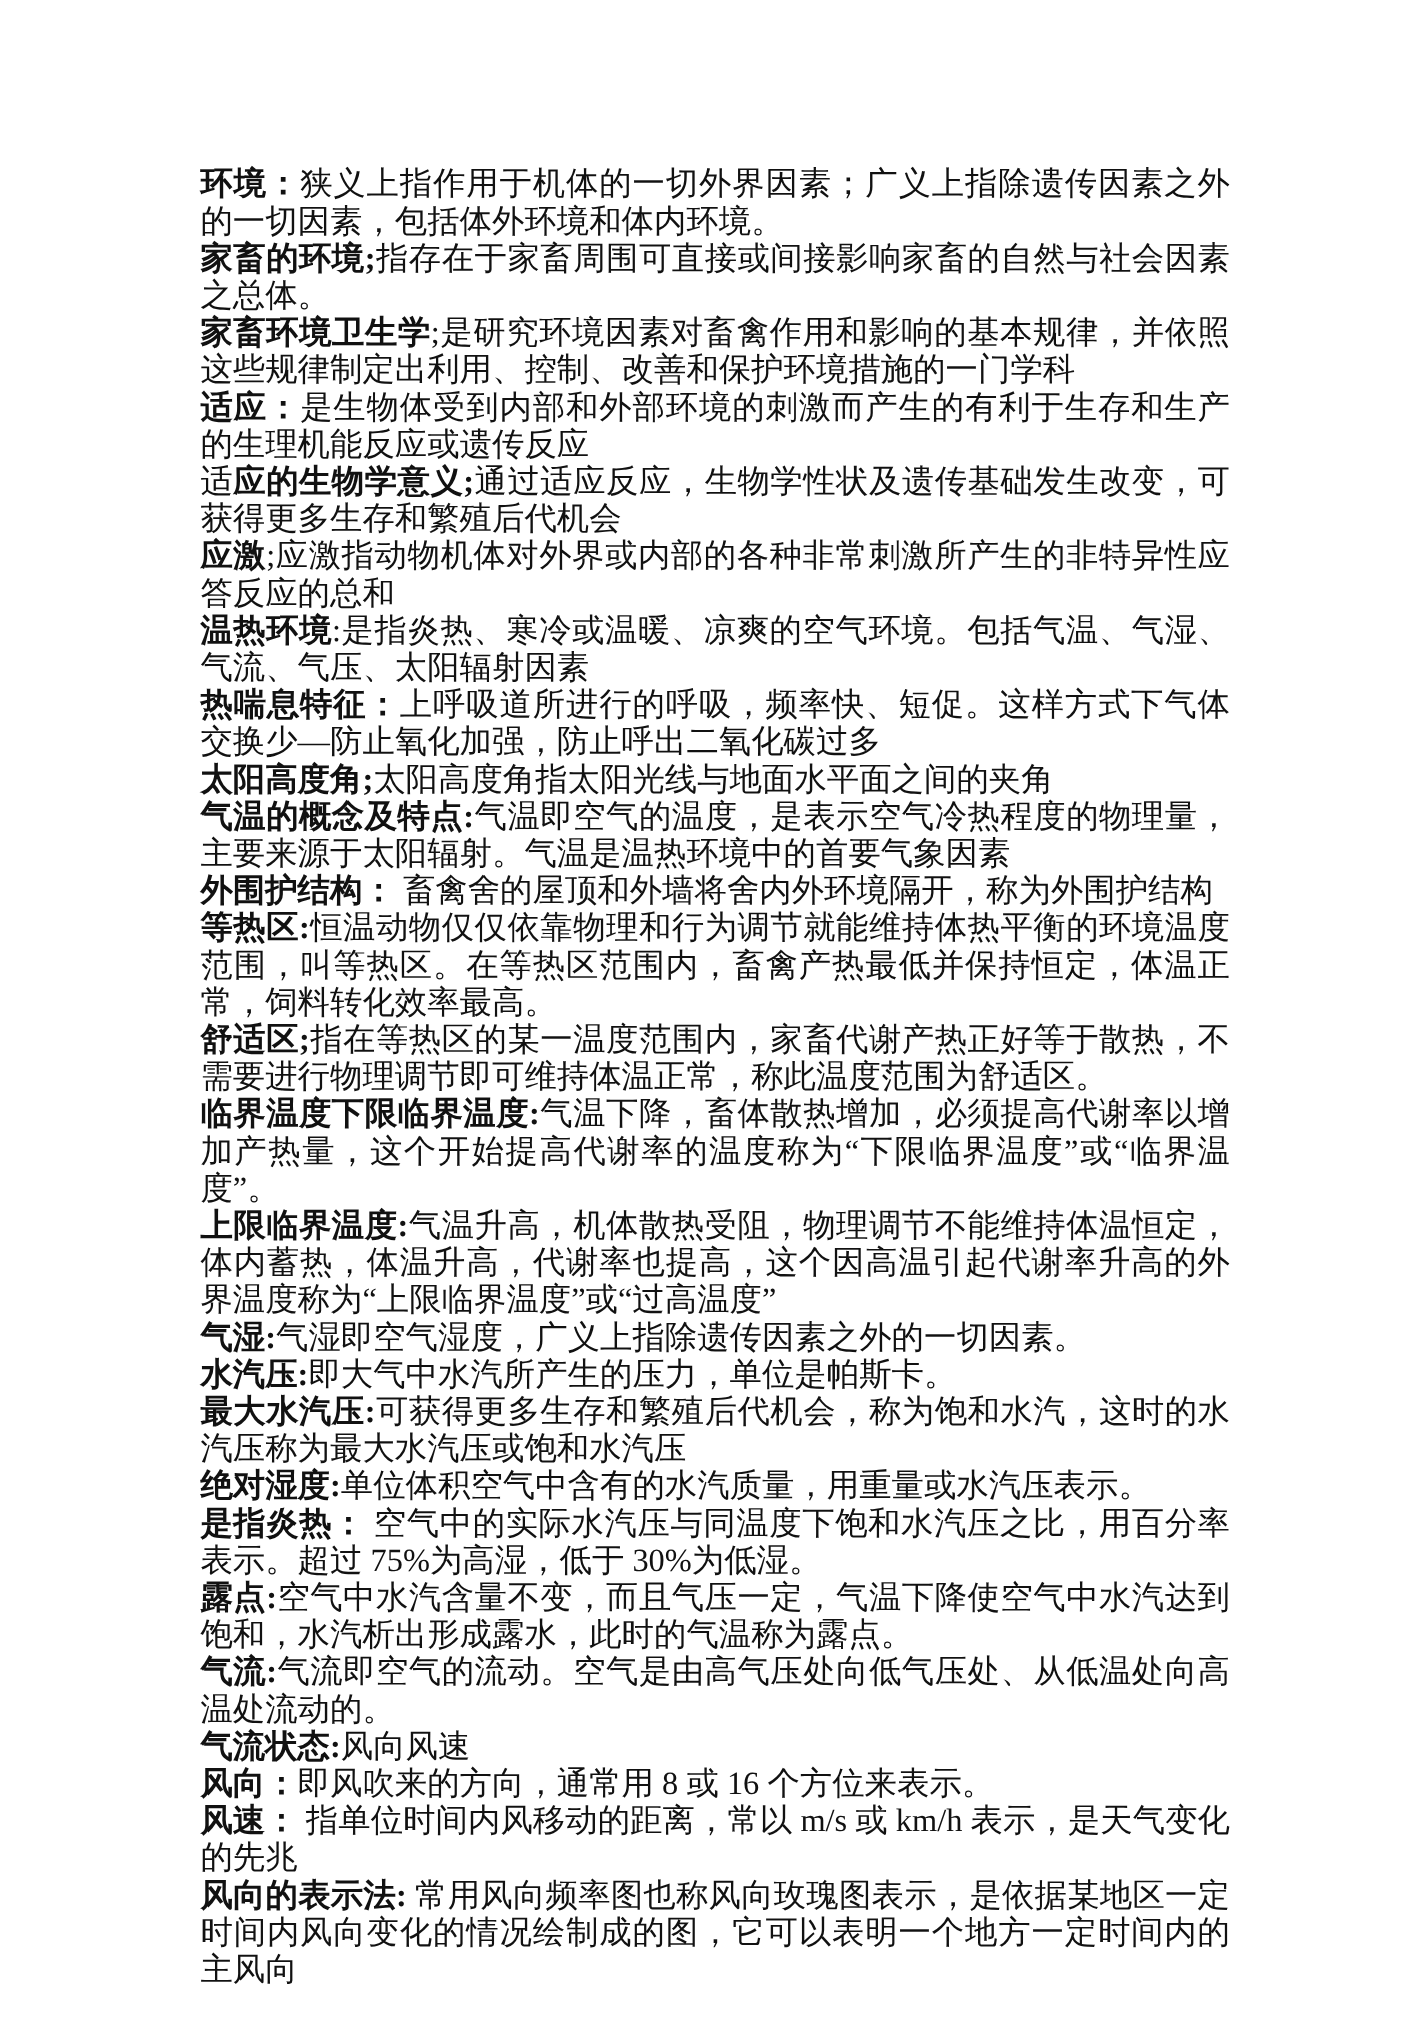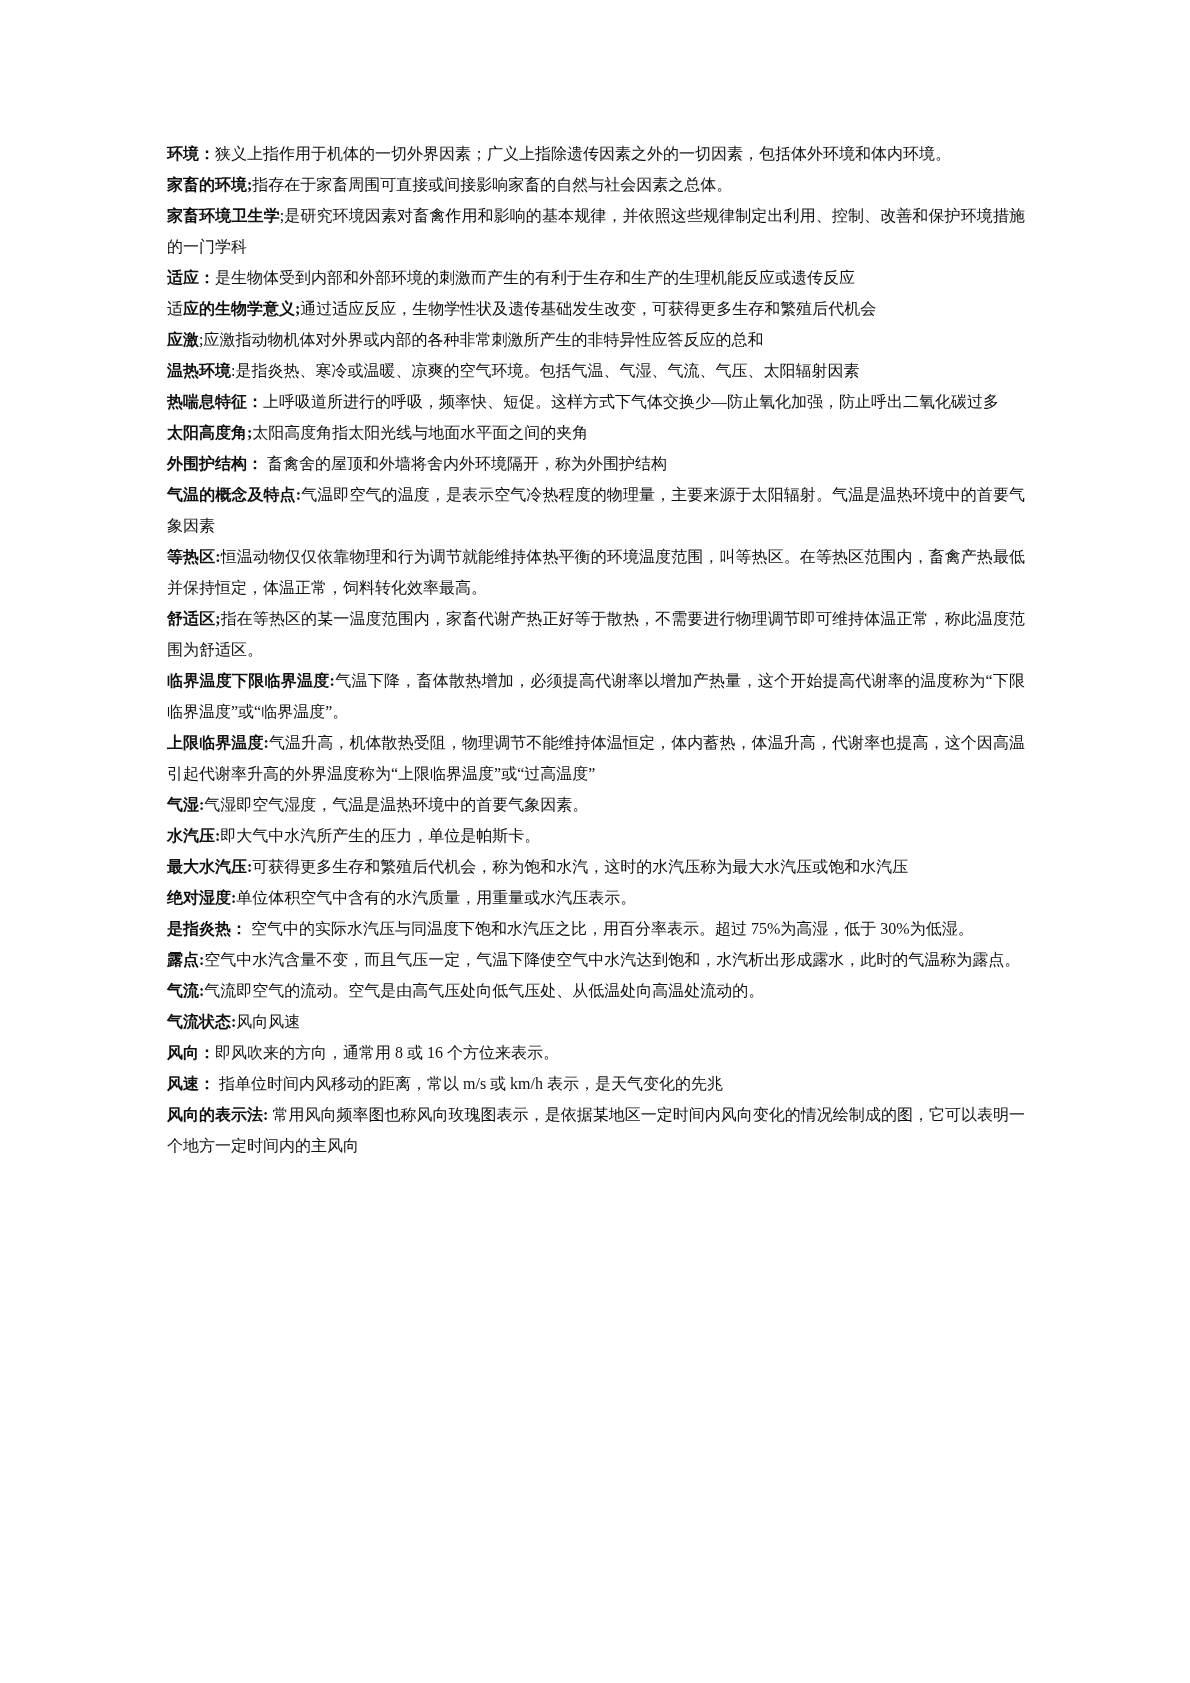--- a/index.html
+++ b/index.html
@@ -13,21 +13,21 @@
     height: 1683px;
     background: #ffffff;
     overflow: hidden;
   }
   .content {
     position: absolute;
     left: 167px;
     top: 138px;
     width: 858px;
     font-family: "Liberation Serif", "DejaVu Serif", serif;
-    font-size: 16px;
+    font-size: 27px;
     line-height: 31px;
     color: #111111;
     text-align: justify;
   }
   .entry {
     margin: 0;
     padding: 0;
   }
   .term {
     font-weight: bold;
@@ -52,33 +52,33 @@
   <p class="entry"><span class="pre">适</span><b class="term">应的生物学意义;</b><span class="body">通过适应反应，生物学性状及遗传基础发生改变，可获得更多生存和繁殖后代机会</span></p>
 
   <p class="entry"><span class="pre"></span><b class="term">应激</b><span class="body">;应激指动物机体对外界或内部的各种非常刺激所产生的非特异性应答反应的总和</span></p>
 
   <p class="entry"><span class="pre"></span><b class="term">温热环境</b><span class="body">:是指炎热、寒冷或温暖、凉爽的空气环境。包括气温、气湿、气流、气压、太阳辐射因素</span></p>
 
   <p class="entry"><span class="pre"></span><b class="term">热喘息特征：</b><span class="body">上呼吸道所进行的呼吸，频率快、短促。这样方式下气体交换少—防止氧化加强，防止呼出二氧化碳过多</span></p>
 
   <p class="entry"><span class="pre"></span><b class="term">太阳高度角;</b><span class="body">太阳高度角指太阳光线与地面水平面之间的夹角</span></p>
 
+  <p class="entry"><span class="pre"></span><b class="term">气温的概念及特点:</b><span class="body">气温即空气的温度，是表示空气冷热程度的物理量，主要来源于太阳辐射。气温是温热环境中的首要气象因素</span></p>
+
   <p class="entry"><span class="pre"></span><b class="term">外围护结构：</b><span class="body"> 畜禽舍的屋顶和外墙将舍内外环境隔开，称为外围护结构</span></p>
-
-  <p class="entry"><span class="pre"></span><b class="term">气温的概念及特点:</b><span class="body">气温即空气的温度，是表示空气冷热程度的物理量，主要来源于太阳辐射。气温是温热环境中的首要气象因素</span></p>
 
   <p class="entry"><span class="pre"></span><b class="term">等热区:</b><span class="body">恒温动物仅仅依靠物理和行为调节就能维持体热平衡的环境温度范围，叫等热区。在等热区范围内，畜禽产热最低并保持恒定，体温正常，饲料转化效率最高。</span></p>
 
   <p class="entry"><span class="pre"></span><b class="term">舒适区;</b><span class="body">指在等热区的某一温度范围内，家畜代谢产热正好等于散热，不需要进行物理调节即可维持体温正常，称此温度范围为舒适区。</span></p>
 
   <p class="entry"><span class="pre"></span><b class="term">临界温度下限临界温度:</b><span class="body">气温下降，畜体散热增加，必须提高代谢率以增加产热量，这个开始提高代谢率的温度称为“下限临界温度”或“临界温度”。</span></p>
 
   <p class="entry"><span class="pre"></span><b class="term">上限临界温度:</b><span class="body">气温升高，机体散热受阻，物理调节不能维持体温恒定，体内蓄热，体温升高，代谢率也提高，这个因高温引起代谢率升高的外界温度称为“上限临界温度”或“过高温度”</span></p>
 
-  <p class="entry"><span class="pre"></span><b class="term">气湿:</b><span class="body">气湿即空气湿度，气温是温热环境中的首要气象因素。</span></p>
+  <p class="entry"><span class="pre"></span><b class="term">气湿:</b><span class="body">气湿即空气湿度，广义上指除遗传因素之外的一切因素。</span></p>
 
   <p class="entry"><span class="pre"></span><b class="term">水汽压:</b><span class="body">即大气中水汽所产生的压力，单位是帕斯卡。</span></p>
 
   <p class="entry"><span class="pre"></span><b class="term">最大水汽压:</b><span class="body">可获得更多生存和繁殖后代机会，称为饱和水汽，这时的水汽压称为最大水汽压或饱和水汽压</span></p>
 
   <p class="entry"><span class="pre"></span><b class="term">绝对湿度:</b><span class="body">单位体积空气中含有的水汽质量，用重量或水汽压表示。</span></p>
 
   <p class="entry"><span class="pre"></span><b class="term">是指炎热：</b><span class="body"> 空气中的实际水汽压与同温度下饱和水汽压之比，用百分率表示。超过 75%为高湿，低于 30%为低湿。</span></p>
 
   <p class="entry"><span class="pre"></span><b class="term">露点:</b><span class="body">空气中水汽含量不变，而且气压一定，气温下降使空气中水汽达到饱和，水汽析出形成露水，此时的气温称为露点。</span></p>

